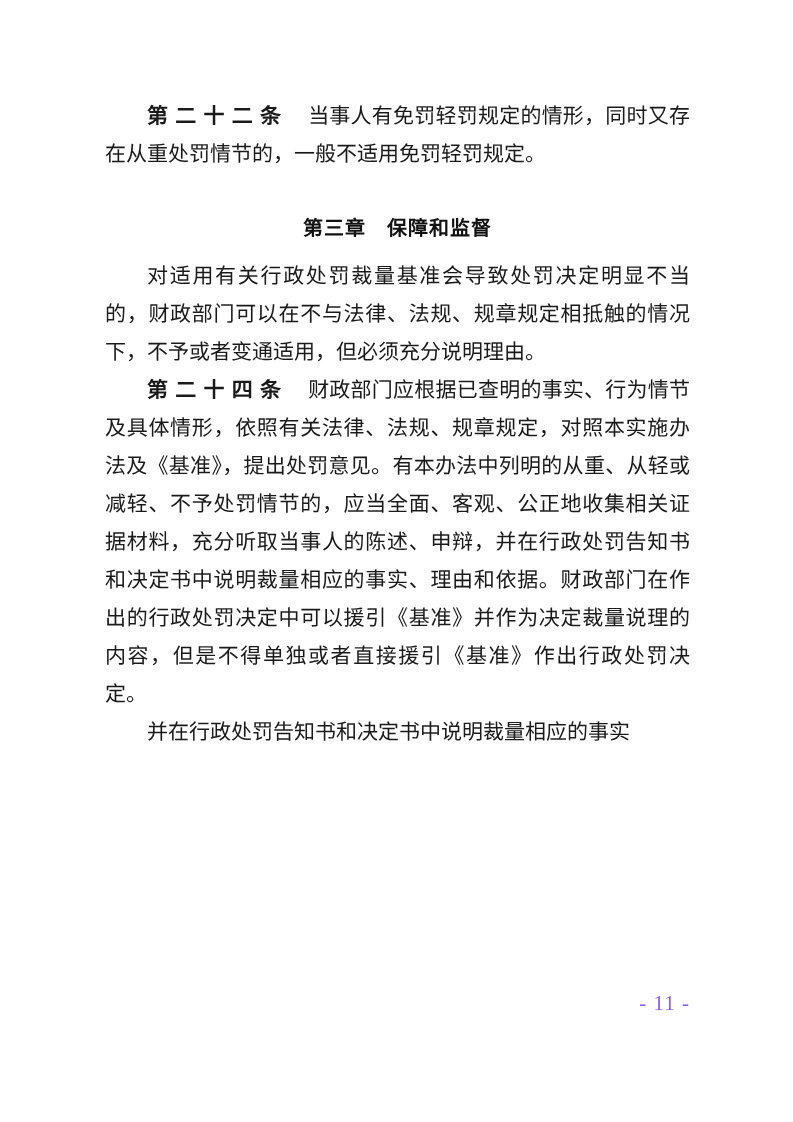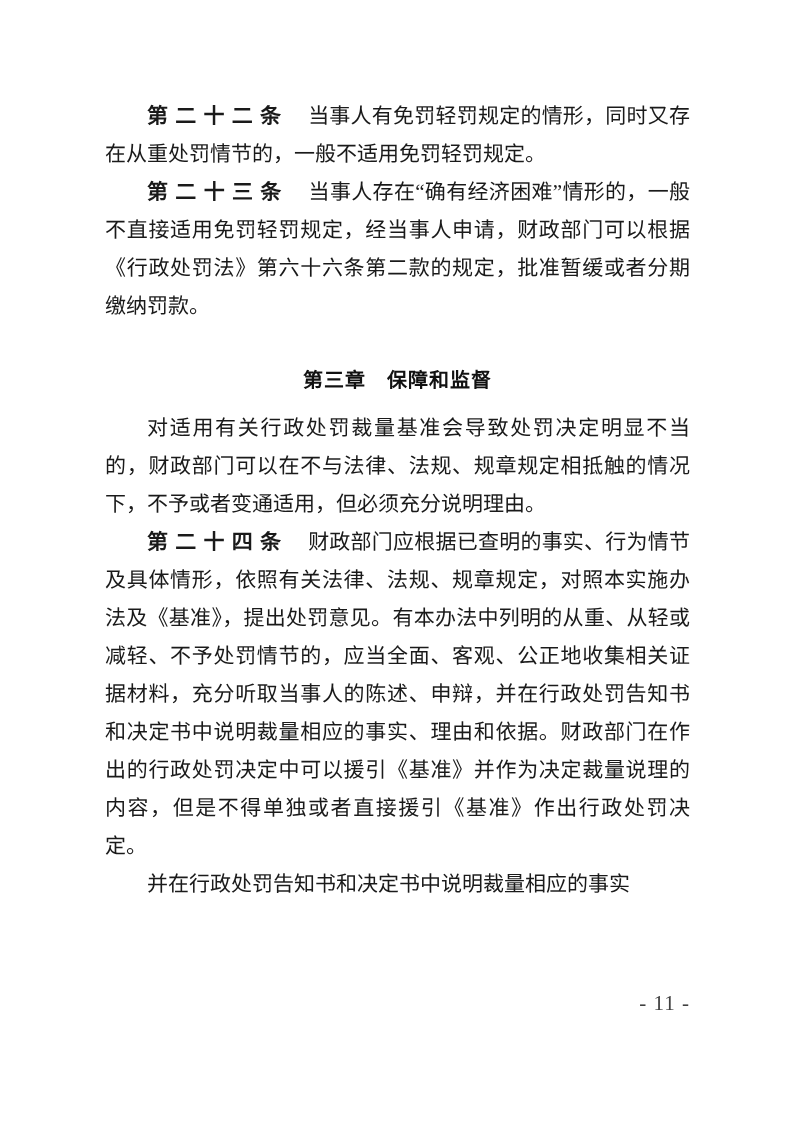--- a/index.html
+++ b/index.html
@@ -51,32 +51,31 @@
     letter-spacing: 1px;
     color: #111111;
   }
   .page-number {
     position: absolute;
     top: 991px;
     right: 103px;
     font-size: 21px;
     line-height: 24px;
     letter-spacing: 1px;
-    color: #404040;
+    color: #8b5cf6;
   }
 </style>
 </head>
 <body>
 
 <div class="page">
   <div class="content">
 
     <p class="para"><span class="art-label">第二十二条</span><span>当事人有免罚轻罚规定的情形，同时又存在从重处罚情节的，一般不适用免罚轻罚规定。</span></p>
 
-    <p class="para"><span class="art-label">第二十三条</span><span>当事人存在“确有经济困难”情形的，一般不直接适用免罚轻罚规定，经当事人申请，财政部门可以根据《行政处罚法》第六十六条第二款的规定，批准暂缓或者分期缴纳罚款。</span></p>
 
     <h2 class="chapter">第三章　保障和监督</h2>
 
     <p class="para"><span>对适用有关行政处罚裁量基准会导致处罚决定明显不当的，财政部门可以在不与法律、法规、规章规定相抵触的情况下，不予或者变通适用，但必须充分说明理由。</span></p>
 
     <p class="para"><span class="art-label">第二十四条</span><span>财政部门应根据已查明的事实、行为情节及具体情形，依照有关法律、法规、规章规定，对照本实施办法及《基准》，提出处罚意见。有本办法中列明的从重、从轻或减轻、不予处罚情节的，应当全面、客观、公正地收集相关证据材料，充分听取当事人的陈述、申辩，并在行政处罚告知书和决定书中说明裁量相应的事实、理由和依据。财政部门在作出的行政处罚决定中可以援引《基准》并作为决定裁量说理的内容，但是不得单独或者直接援引《基准》作出行政处罚决定。</span></p>
 
 
     <p class="para"><span>并在行政处罚告知书和决定书中说明裁量相应的事实</span></p>
 

